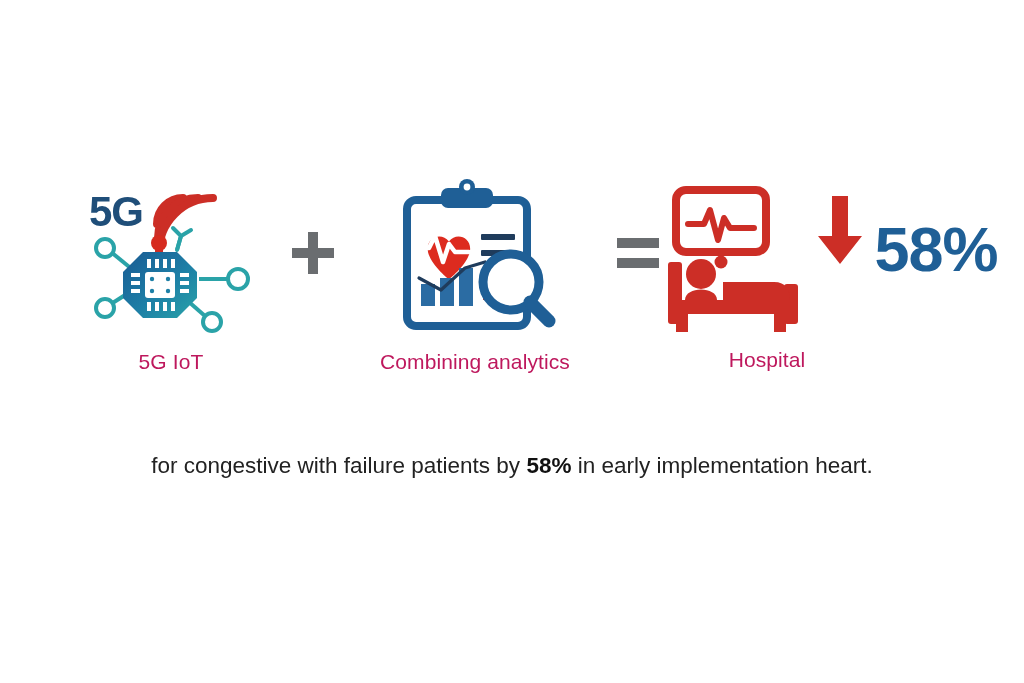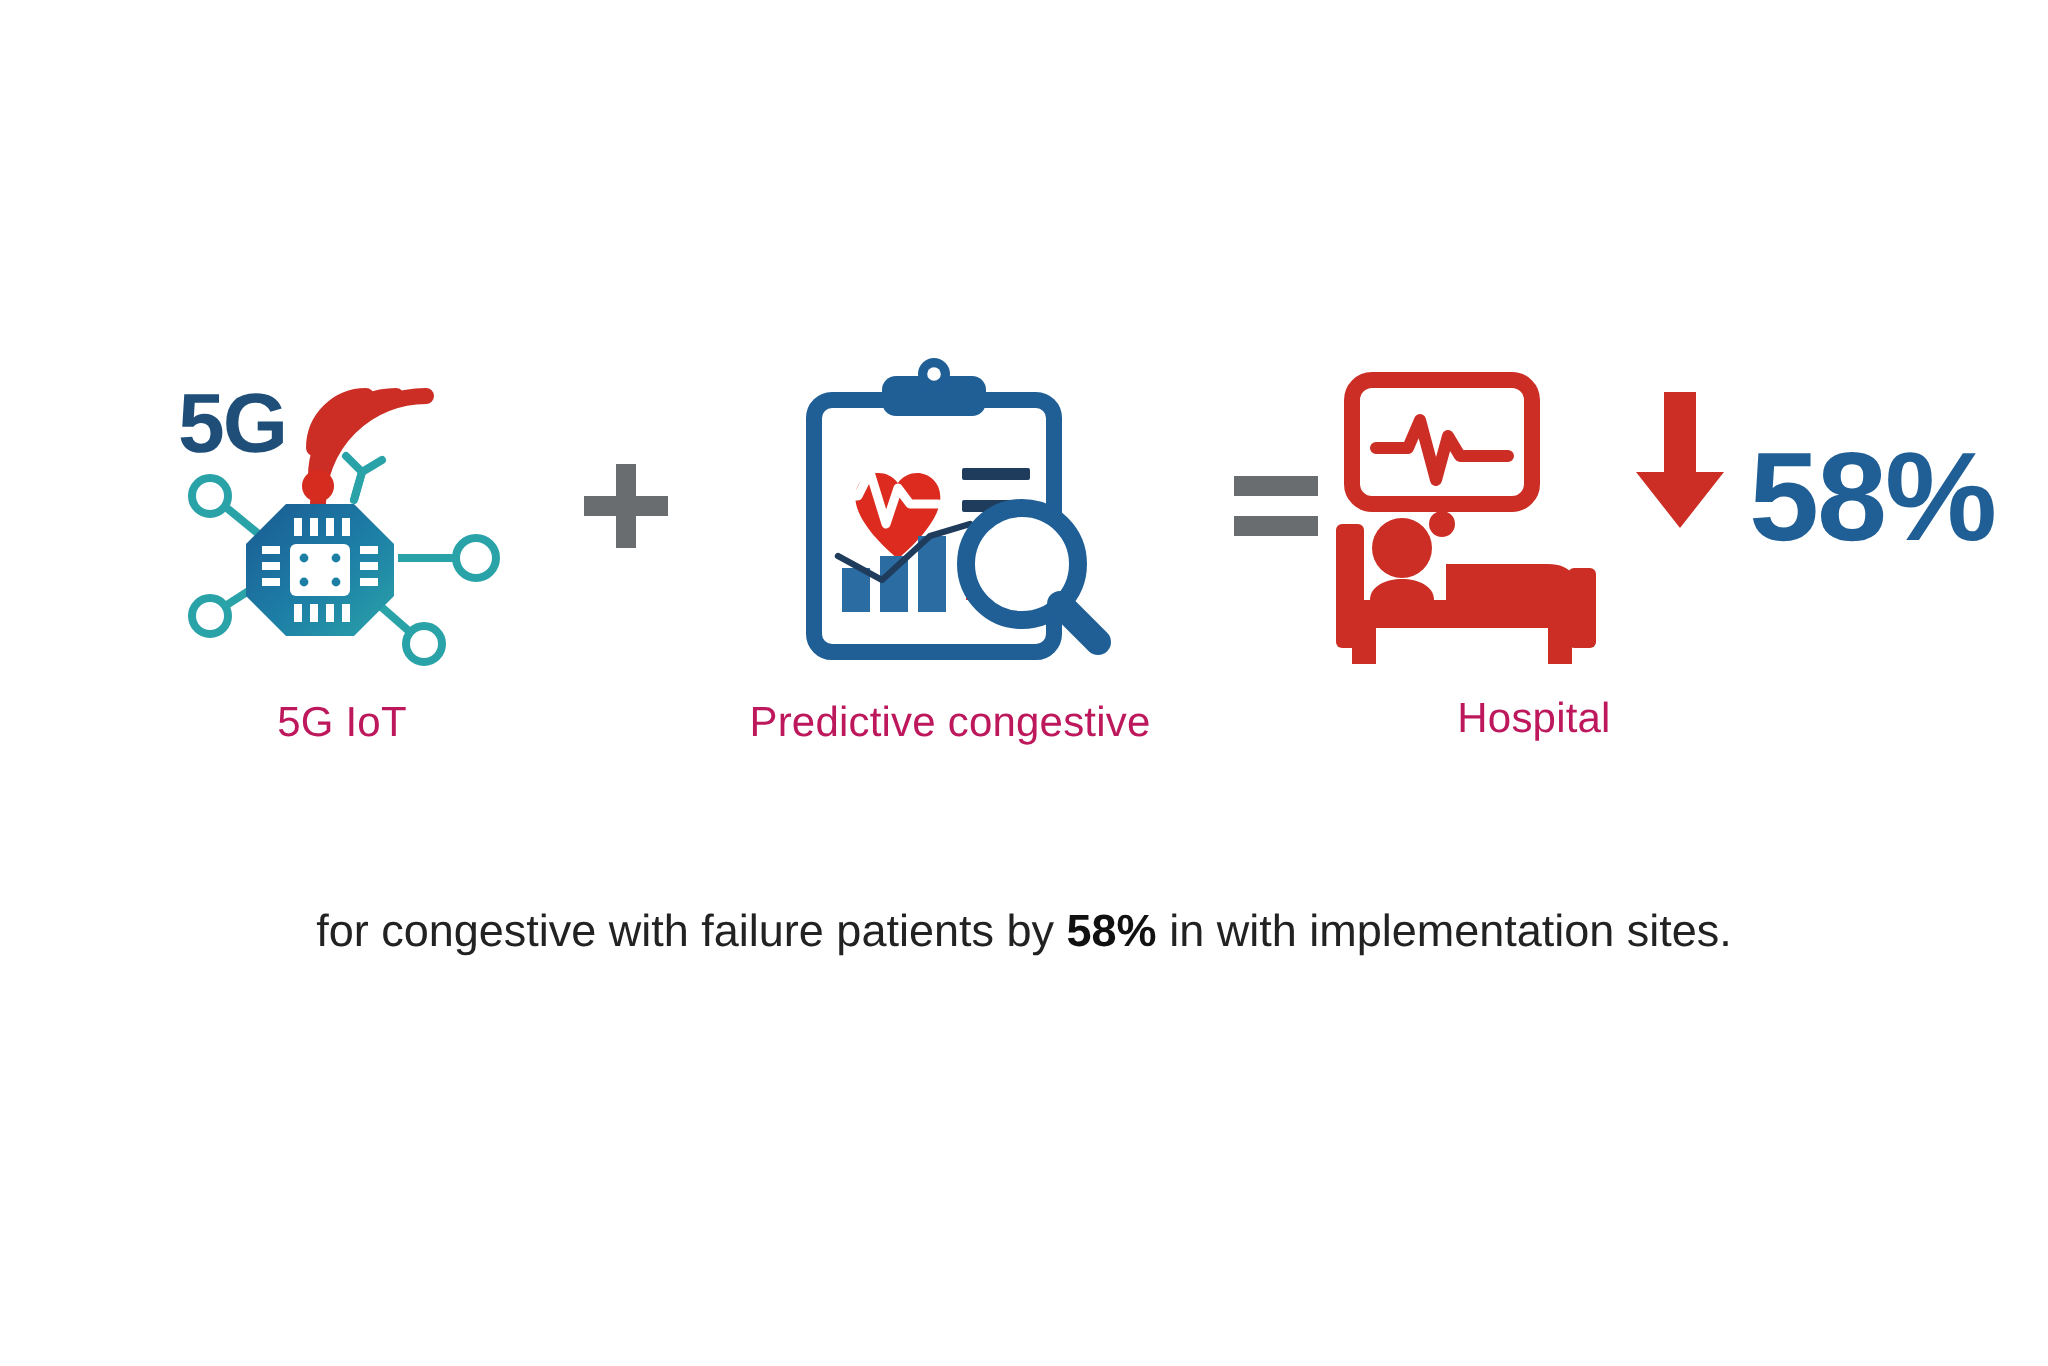--- a/index.html
+++ b/index.html
@@ -237,21 +237,21 @@
           </g>
 
           <path d="M34 100 L56 112 L80 90 L100 84" fill="none" stroke="#1f3c5c" stroke-width="3.2" stroke-linecap="round" stroke-linejoin="round"></path>
 
           <path d="M98 122 a11 11 0 0 1 22 0 z" fill="#dd2b1f"></path>
 
           <circle cx="126" cy="104" r="28" fill="#ffffff" stroke="#1f5f96" stroke-width="9"></circle>
           <line x1="145" y1="124" x2="164" y2="143" stroke="#1f5f96" stroke-width="13" stroke-linecap="round"></line>
         </svg>
       </div>
-      <div class="term-label">Predictive congestive</div>
+      <div class="term-label">Combining analytics</div>
     </div>
 
     <div class="operator op-equals">
       <svg width="48" height="160" viewBox="0 0 48 160">
         <g fill="#6a6d70">
           <rect x="3" y="60" width="42" height="10"></rect>
           <rect x="3" y="80" width="42" height="10"></rect>
         </g>
       </svg>
     </div>
@@ -292,17 +292,17 @@
         <div class="pct-value">58%</div>
       </div>
 
       <div class="term-label hospital-label">Hospital</div>
     </div>
 
   </div>
 
   <div class="caption">
     <span class="line">
-      <span>for congestive with failure patients by </span><b>58%</b><span> in with implementation sites.</span>
+      <span>for congestive with failure patients by </span><b>58%</b><span> in early implementation heart.</span>
     </span>
   </div>
 
 </div>
 
 </body></html>

